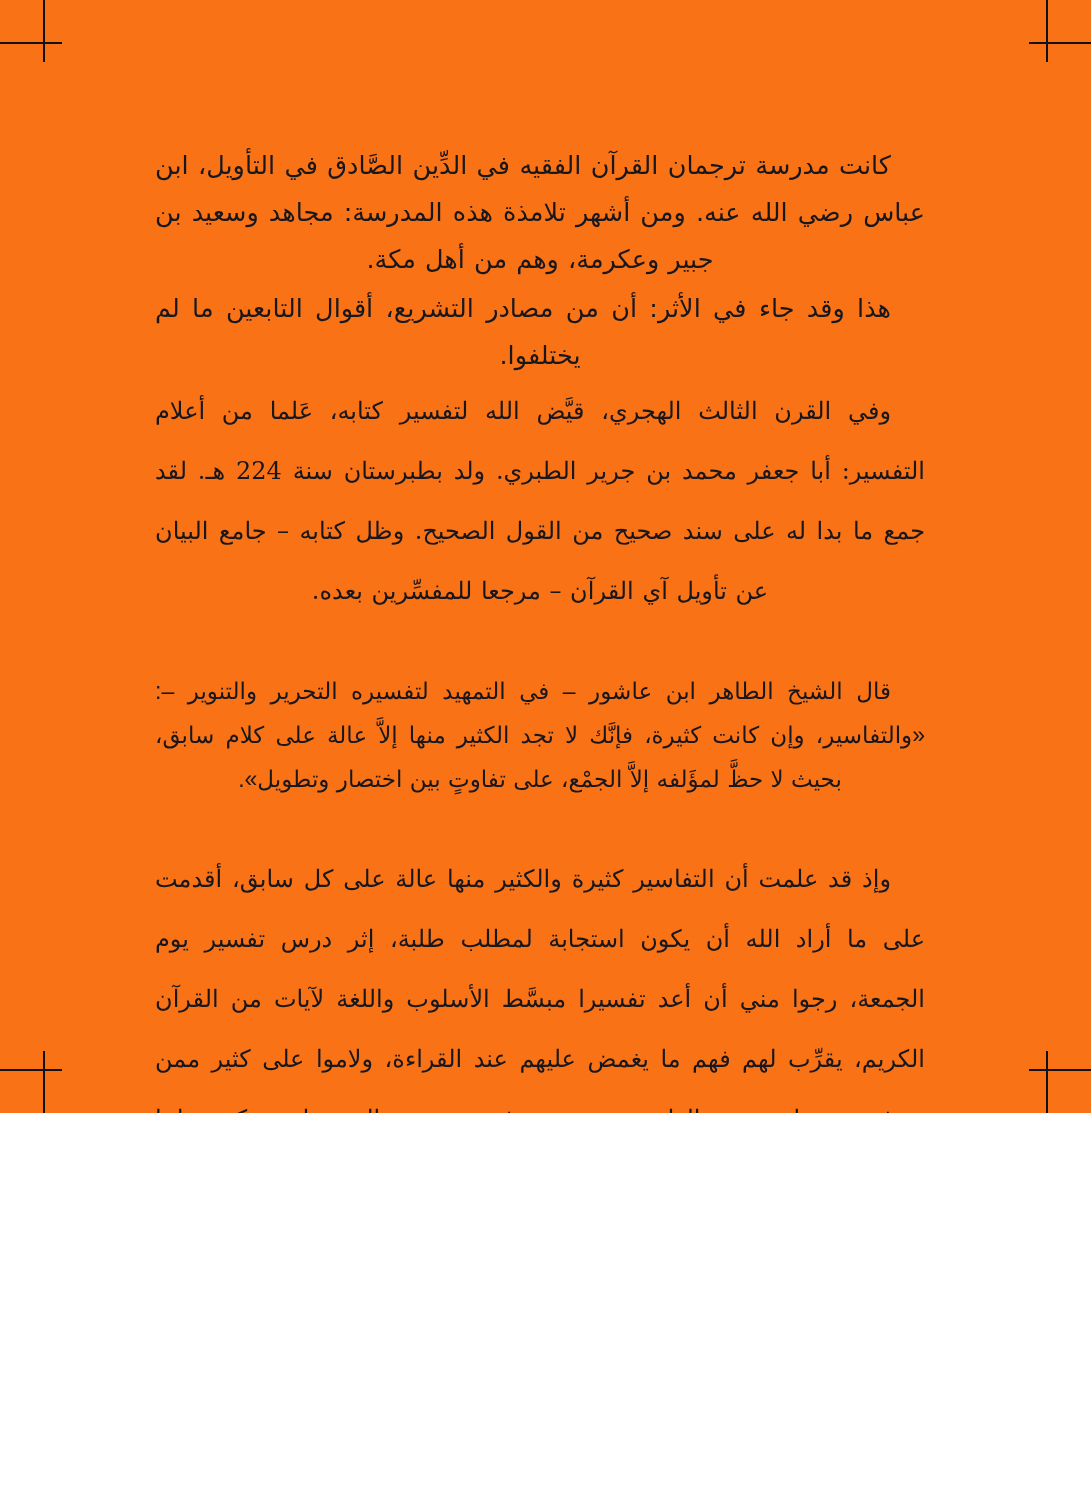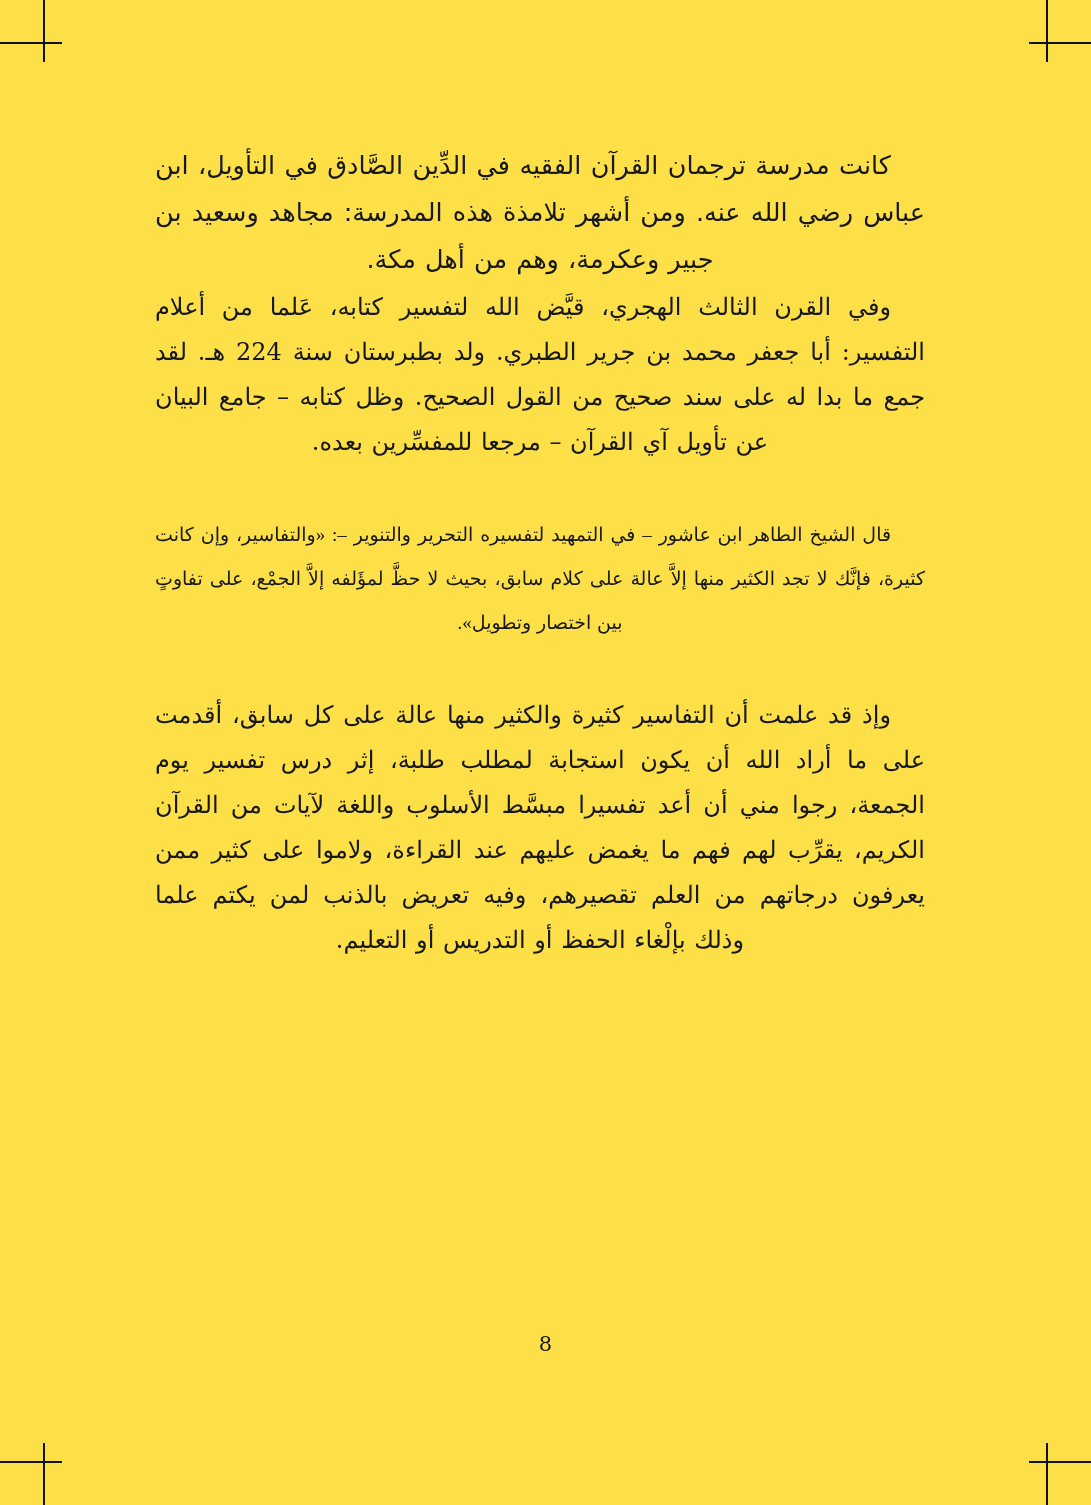--- a/index.html
+++ b/index.html
@@ -5,22 +5,22 @@
 <style>
   html, body {
     margin: 0;
     padding: 0;
     background: #ffffff;
   }
 
   .page {
     position: relative;
     width: 1091px;
-    height: 1505px;
-    background: #fde047;
+    height: 1113px;
+    background: #f97316;
     overflow: hidden;
     font-family: "DejaVu Sans", "Liberation Sans", sans-serif;
   }
 
   
   .crop {
     position: absolute;
     background: #111111;
   }
   .crop.v { width: 2px; height: 62px; }
@@ -58,26 +58,26 @@
     font-family: "DejaVu Sans", "Liberation Sans", sans-serif;
     font-weight: 400;
   }
 
   .para.no-indent { text-indent: 0; }
 
   
   .para.serif {
     font-family: "DejaVu Serif", "Liberation Serif", serif;
     font-size: 24px;
-    line-height: 45px;
+    line-height: 60px;
   }
 
   .para.quote {
-    font-family: Liberation Serif, serif;
-    font-size: 19px;
+    font-family: Liberation Sans, sans-serif;
+    font-size: 23px;
     line-height: 44px;
   }
   .gap-large  { height: 46px; }
 
   
   .folio {
     position: absolute;
     left: 0;
     right: 0;
     top: 1332px;
@@ -98,20 +98,21 @@
   <div class="crop v tr-v"></div>
   <div class="crop h tr-h"></div>
   <div class="crop v bl-v"></div>
   <div class="crop h bl-h"></div>
   <div class="crop v br-v"></div>
   <div class="crop h br-h"></div>
 
   <div class="text-column">
 
     <p class="para">كانت مدرسة ترجمان القرآن الفقيه في الدِّين الصَّادق في التأويل، ابن عباس رضي الله عنه. ومن أشهر تلامذة هذه المدرسة: مجاهد وسعيد بن جبير وعكرمة، وهم من أهل مكة.</p>
+    <p class="para">هذا وقد جاء في الأثر: أن من مصادر التشريع، أقوال التابعين ما لم يختلفوا.</p>
     <p class="para serif">وفي القرن الثالث الهجري، قيَّض الله لتفسير كتابه، عَلما من أعلام التفسير: أبا جعفر محمد بن جرير الطبري. ولد بطبرستان سنة 224 هـ. لقد جمع ما بدا له على سند صحيح من القول الصحيح. وظل كتابه – جامع البيان عن تأويل آي القرآن – مرجعا للمفسِّرين بعده.</p>
 
     <div class="gap-large"></div>
 
     <p class="para quote">قال الشيخ الطاهر ابن عاشور – في التمهيد لتفسيره التحرير والتنوير –: «والتفاسير، وإن كانت كثيرة، فإنَّك لا تجد الكثير منها إلاَّ عالة على كلام سابق، بحيث لا حظَّ لمؤَلفه إلاَّ الجمْع، على تفاوتٍ بين اختصار وتطويل».</p>
 
     <div class="gap-large"></div>
 
     <p class="para serif">وإذ قد علمت أن التفاسير كثيرة والكثير منها عالة على كل سابق، أقدمت على ما أراد الله أن يكون استجابة لمطلب طلبة، إثر درس تفسير يوم الجمعة، رجوا مني أن أعد تفسيرا مبسَّط الأسلوب واللغة لآيات من القرآن الكريم، يقرِّب لهم فهم ما يغمض عليهم عند القراءة، ولاموا على كثير ممن يعرفون درجاتهم من العلم تقصيرهم، وفيه تعريض بالذنب لمن يكتم علما وذلك بإلْغاء الحفظ أو التدريس أو التعليم.</p>
 

